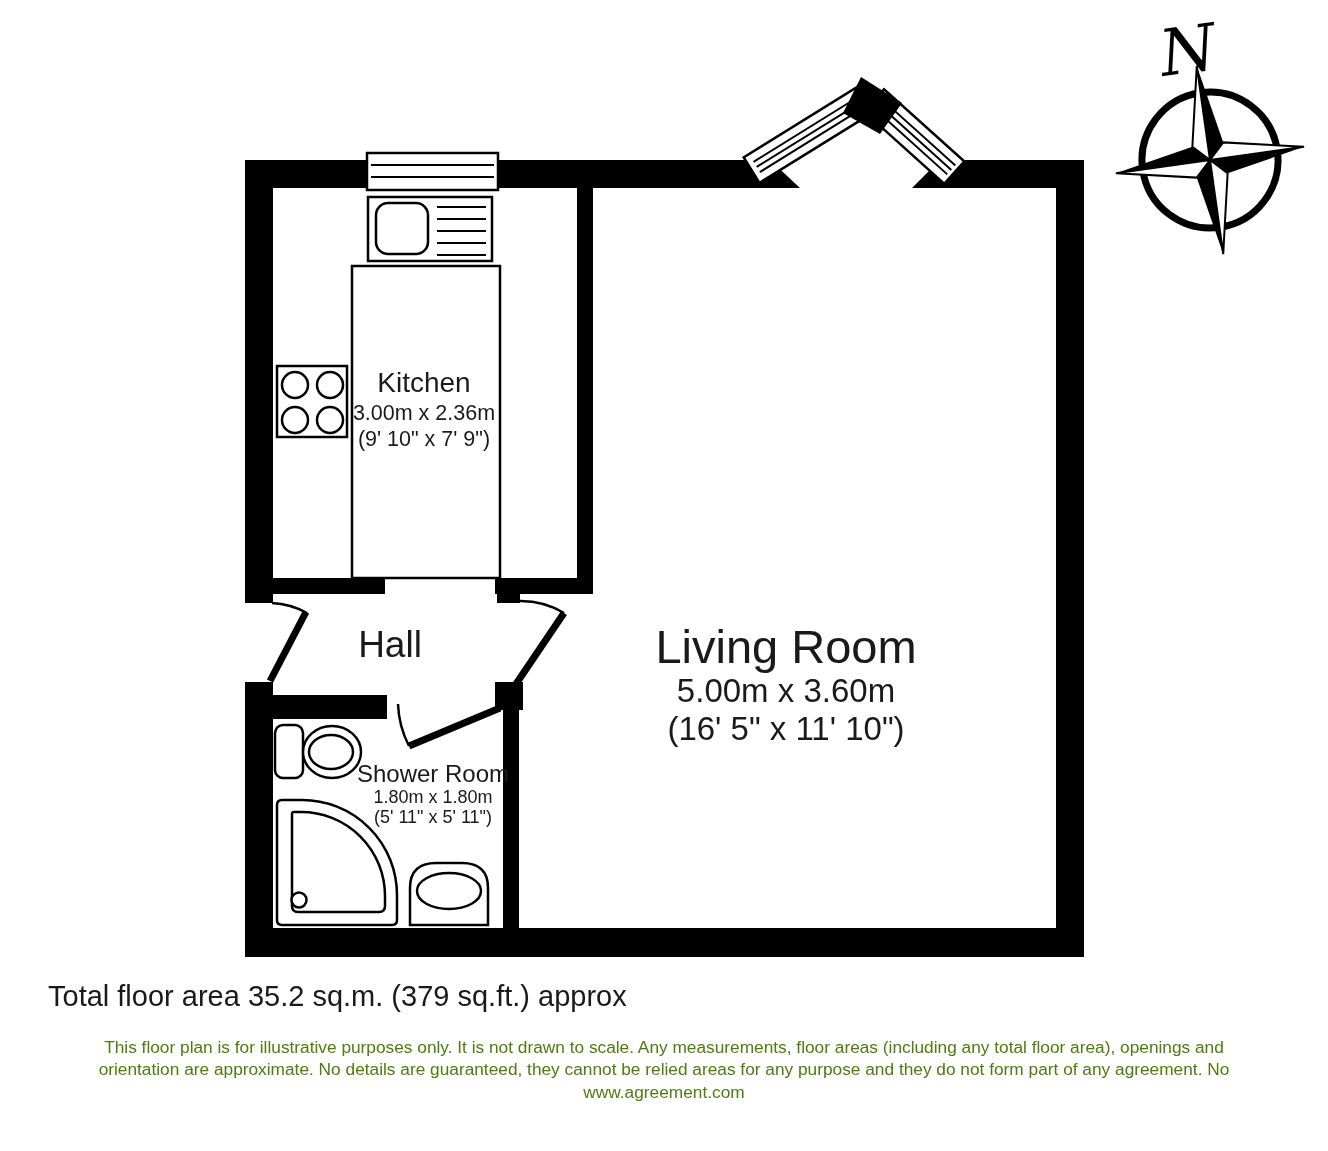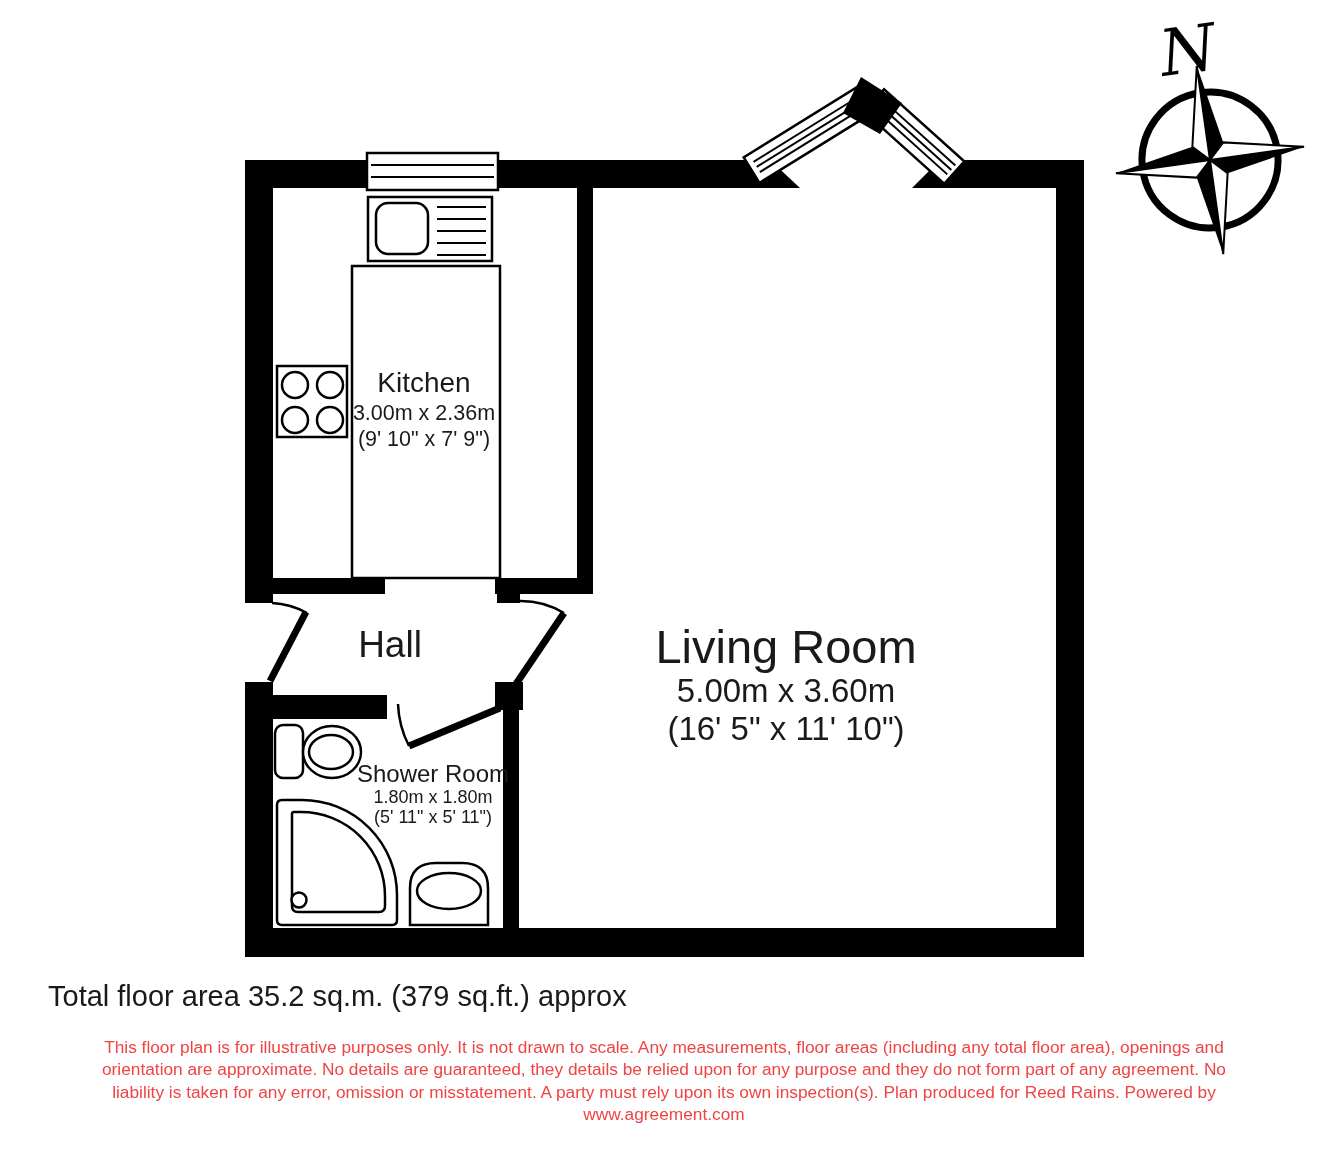--- a/index.html
+++ b/index.html
@@ -26,21 +26,21 @@
   #disclaimer {
     position: absolute;
     left: 34px;
     top: 1036px;
     width: 1260px;
     display: flex;
     flex-direction: column;
     align-items: center;
     font-size: 17.3px;
     line-height: 22.4px;
-    color: #ef4444;
+    color: #4d7c0f;
   }
   #disclaimer .line { white-space: nowrap; }
 </style>
 </head>
 <body>
 
 <div id="stage">
 
   <svg id="plan-svg" width="1328" height="1151" viewBox="0 0 1328 1151" xmlns="http://www.w3.org/2000/svg">
 
@@ -169,18 +169,17 @@
       <text class="room-name" x="433" y="782" font-size="24">Shower Room</text>
       <text class="room-dim" x="433" y="803" font-size="18">1.80m x 1.80m</text>
       <text class="room-dim" x="433" y="823" font-size="18">(5' 11" x 5' 11")</text>
     </g>
   </svg>
 
   <div id="total-area">Total floor area 35.2 sq.m. (379 sq.ft.) approx</div>
 
   <div id="disclaimer">
     <div class="line">This floor plan is for illustrative purposes only. It is not drawn to scale. Any measurements, floor areas (including any total floor area), openings and</div>
-    <div class="line">orientation are approximate. No details are guaranteed, they details be relied upon for any purpose and they do not form part of any agreement. No</div>
-    <div class="line">liability is taken for any error, omission or misstatement. A party must rely upon its own inspection(s). Plan produced for Reed Rains. Powered by</div>
+    <div class="line">orientation are approximate. No details are guaranteed, they cannot be relied areas for any purpose and they do not form part of any agreement. No</div>
     <div class="line">www.agreement.com</div>
   </div>
 
 </div>
 
 </body></html>

